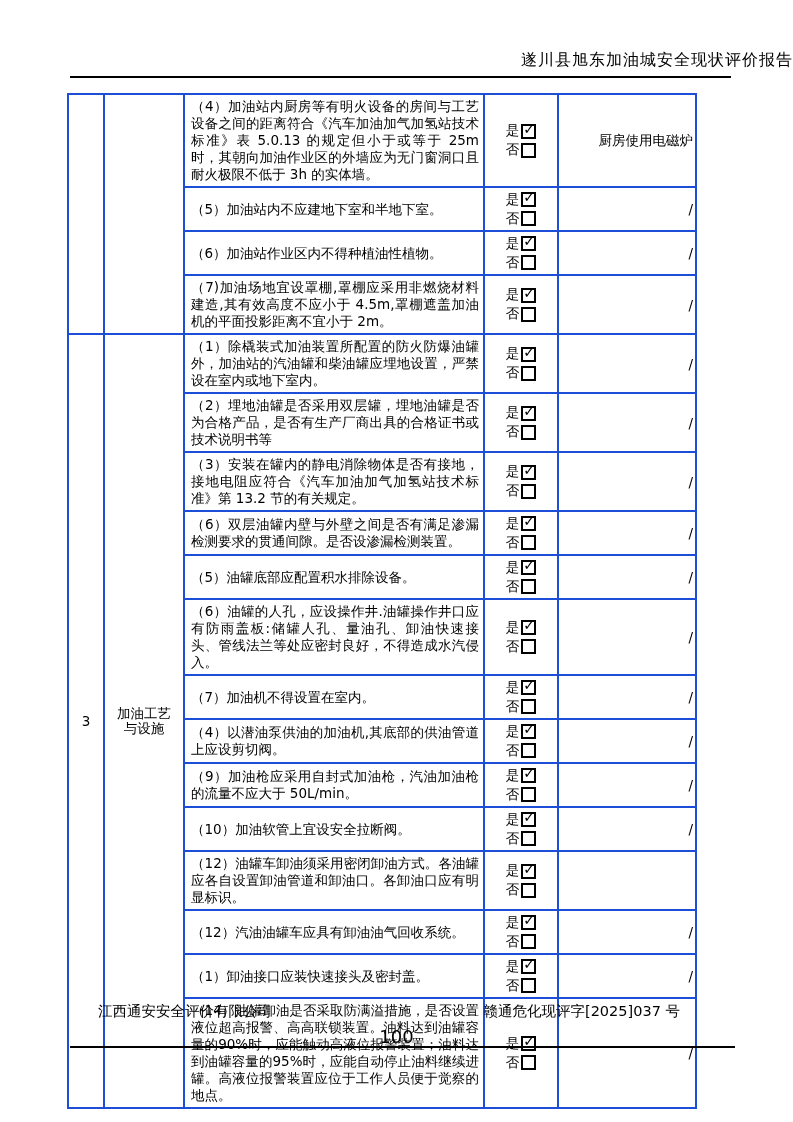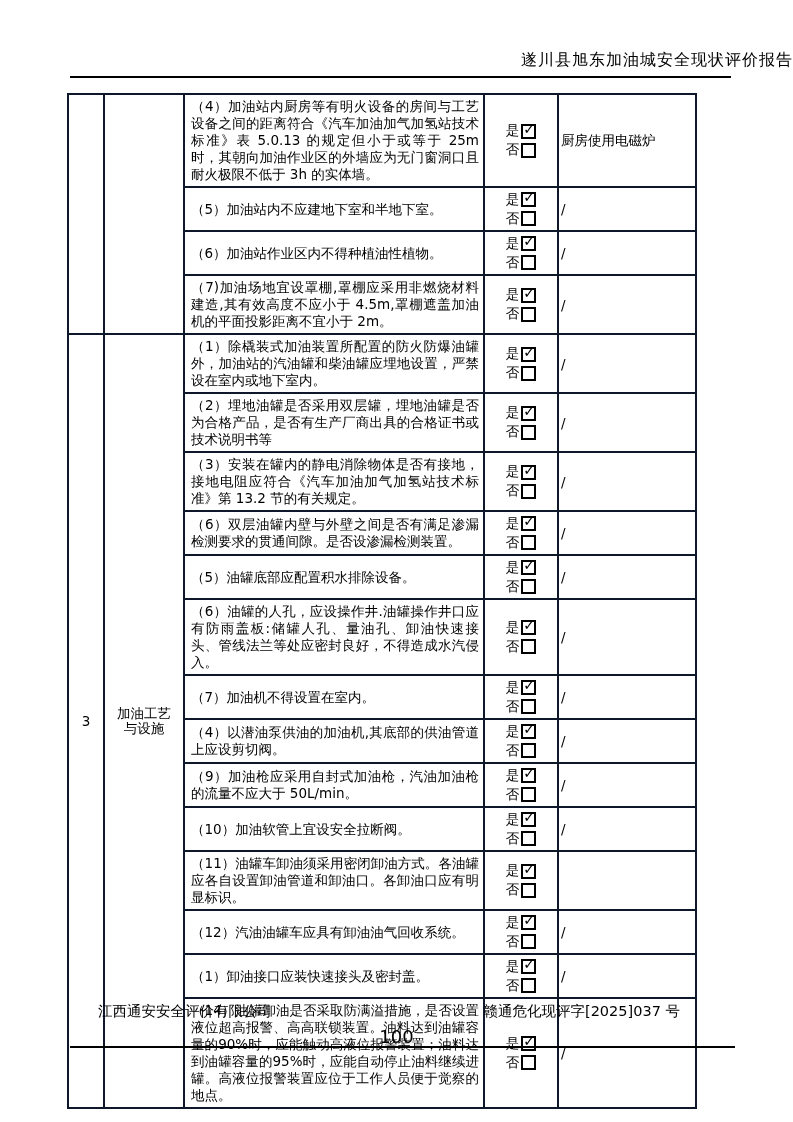--- a/index.html
+++ b/index.html
@@ -17,30 +17,30 @@
   }
   .header-rule{
     position:absolute;top:76px;left:70px;width:661px;
     border-top:2px solid #000;height:0;
   }
   table.checklist{
     position:absolute;top:93px;left:67px;width:628px;
     border-collapse:collapse;table-layout:fixed;
   }
   table.checklist td{
-    border:2px solid #0f172a;
+    border:2px solid #1d4ed8;
     font-size:13.5px;
     vertical-align:middle;
     overflow:hidden;
   }
   td.c-num{text-align:center;}
   td.c-cat{text-align:center;white-space:pre-line;line-height:15px;padding:2px;}
   td.c-content{padding:3px 4px 3px 6px;line-height:17px;text-align:justify;}
   td.c-check{text-align:center;padding:2px 0;}
-  td.c-remark{text-align:left;padding:2px;}
+  td.c-remark{text-align:right;padding:2px;}
   .cbline{
     display:flex;align-items:center;justify-content:center;
     height:19px;gap:1px;
   }
   .cb-label{font-size:13.5px;}
   .box{
     width:11px;height:11px;
     border:2px solid #000;
     display:inline-flex;align-items:center;justify-content:center;
     margin-left:1px;
@@ -334,21 +334,21 @@
       <div class="cbline">
         <span class="cb-label">否</span>
         <span class="box">
                 <span class="tick"></span>
               </span>
       </div>
     </td>
     <td class="c-remark">/</td>
   </tr>
         <tr>
-    <td class="c-content">（11）油罐车卸油须采用密闭卸油方式。各油罐应各自设置卸油管道和卸油口。各卸油口应有明显标识。</td>
+    <td class="c-content">（12）油罐车卸油须采用密闭卸油方式。各油罐应各自设置卸油管道和卸油口。各卸油口应有明显标识。</td>
     <td class="c-check">
       <div class="cbline">
         <span class="cb-label">是</span>
         <span class="box">
                 <span class="tick">✓</span>
               </span>
       </div>
       <div class="cbline">
         <span class="cb-label">否</span>
         <span class="box">

